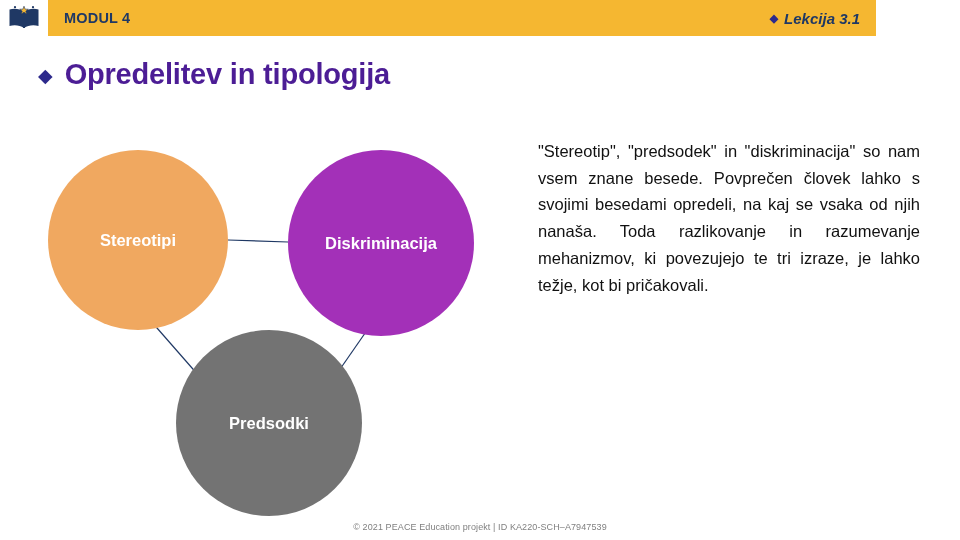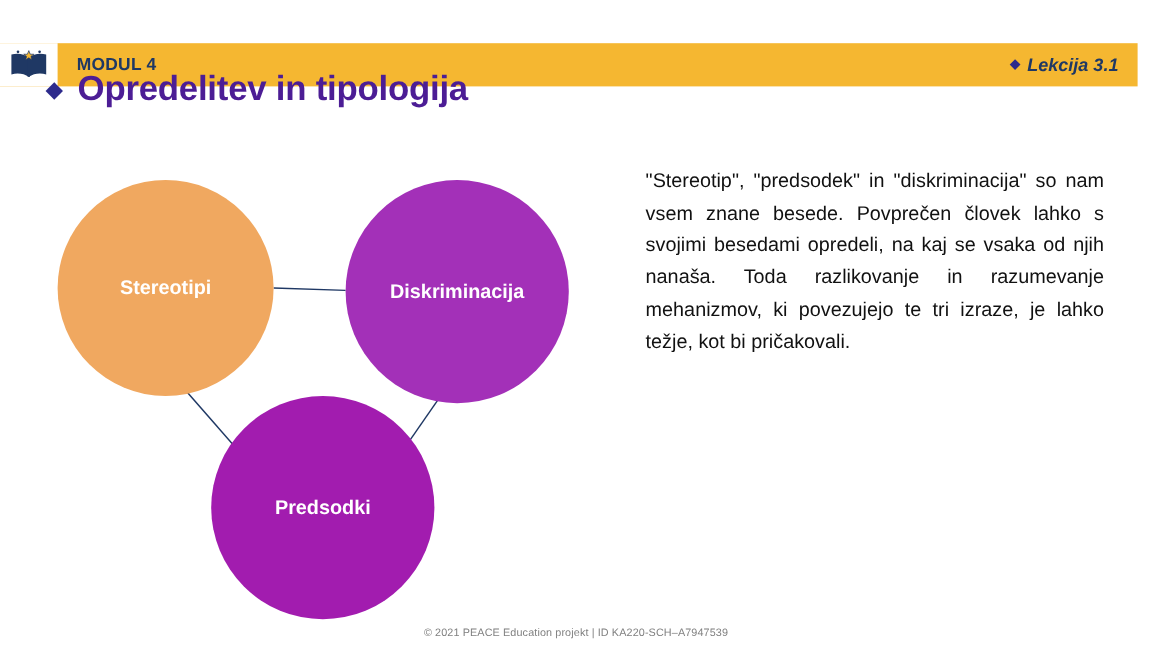--- a/index.html
+++ b/index.html
@@ -12,27 +12,26 @@
     background: #ffffff;
     font-family: "Liberation Sans", sans-serif;
     overflow: hidden;
     position: relative;
   }
 
   
   .topbar {
     position: absolute;
     top: 0; left: 0;
-    width: 948px;
+    width: 876px;
     height: 36px;
     background: #F5B731;
     display: flex;
     align-items: center;
     box-sizing: border-box;
-    margin-top: 36px;
   }
   .logo-box {
     width: 48px;
     height: 36px;
     background: #ffffff;
     display: flex;
     align-items: center;
     justify-content: center;
     flex: 0 0 auto;
   }
@@ -112,21 +111,21 @@
   }
   .bubble-diskriminacija {
     left: 258px; top: 20px;
     width: 186px; height: 186px;
     background: #A330B8;
     font-size: 16.5px;
   }
   .bubble-predsodki {
     left: 146px; top: 200px;
     width: 186px; height: 186px;
-    background: #a21caf;
+    background: #737373;
     font-size: 16.5px;
   }
 
   
   .body-text {
     position: absolute;
     left: 538px;
     top: 138px;
     width: 382px;
     font-size: 16.5px;

